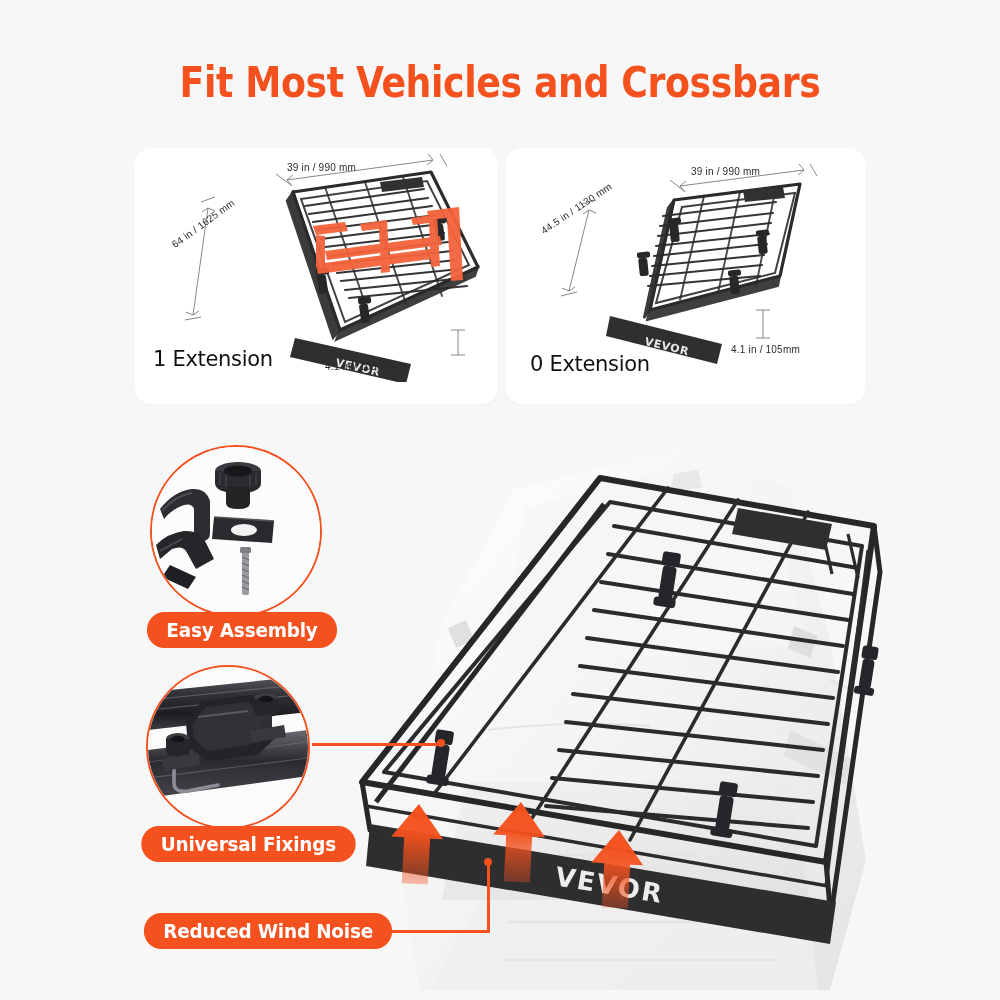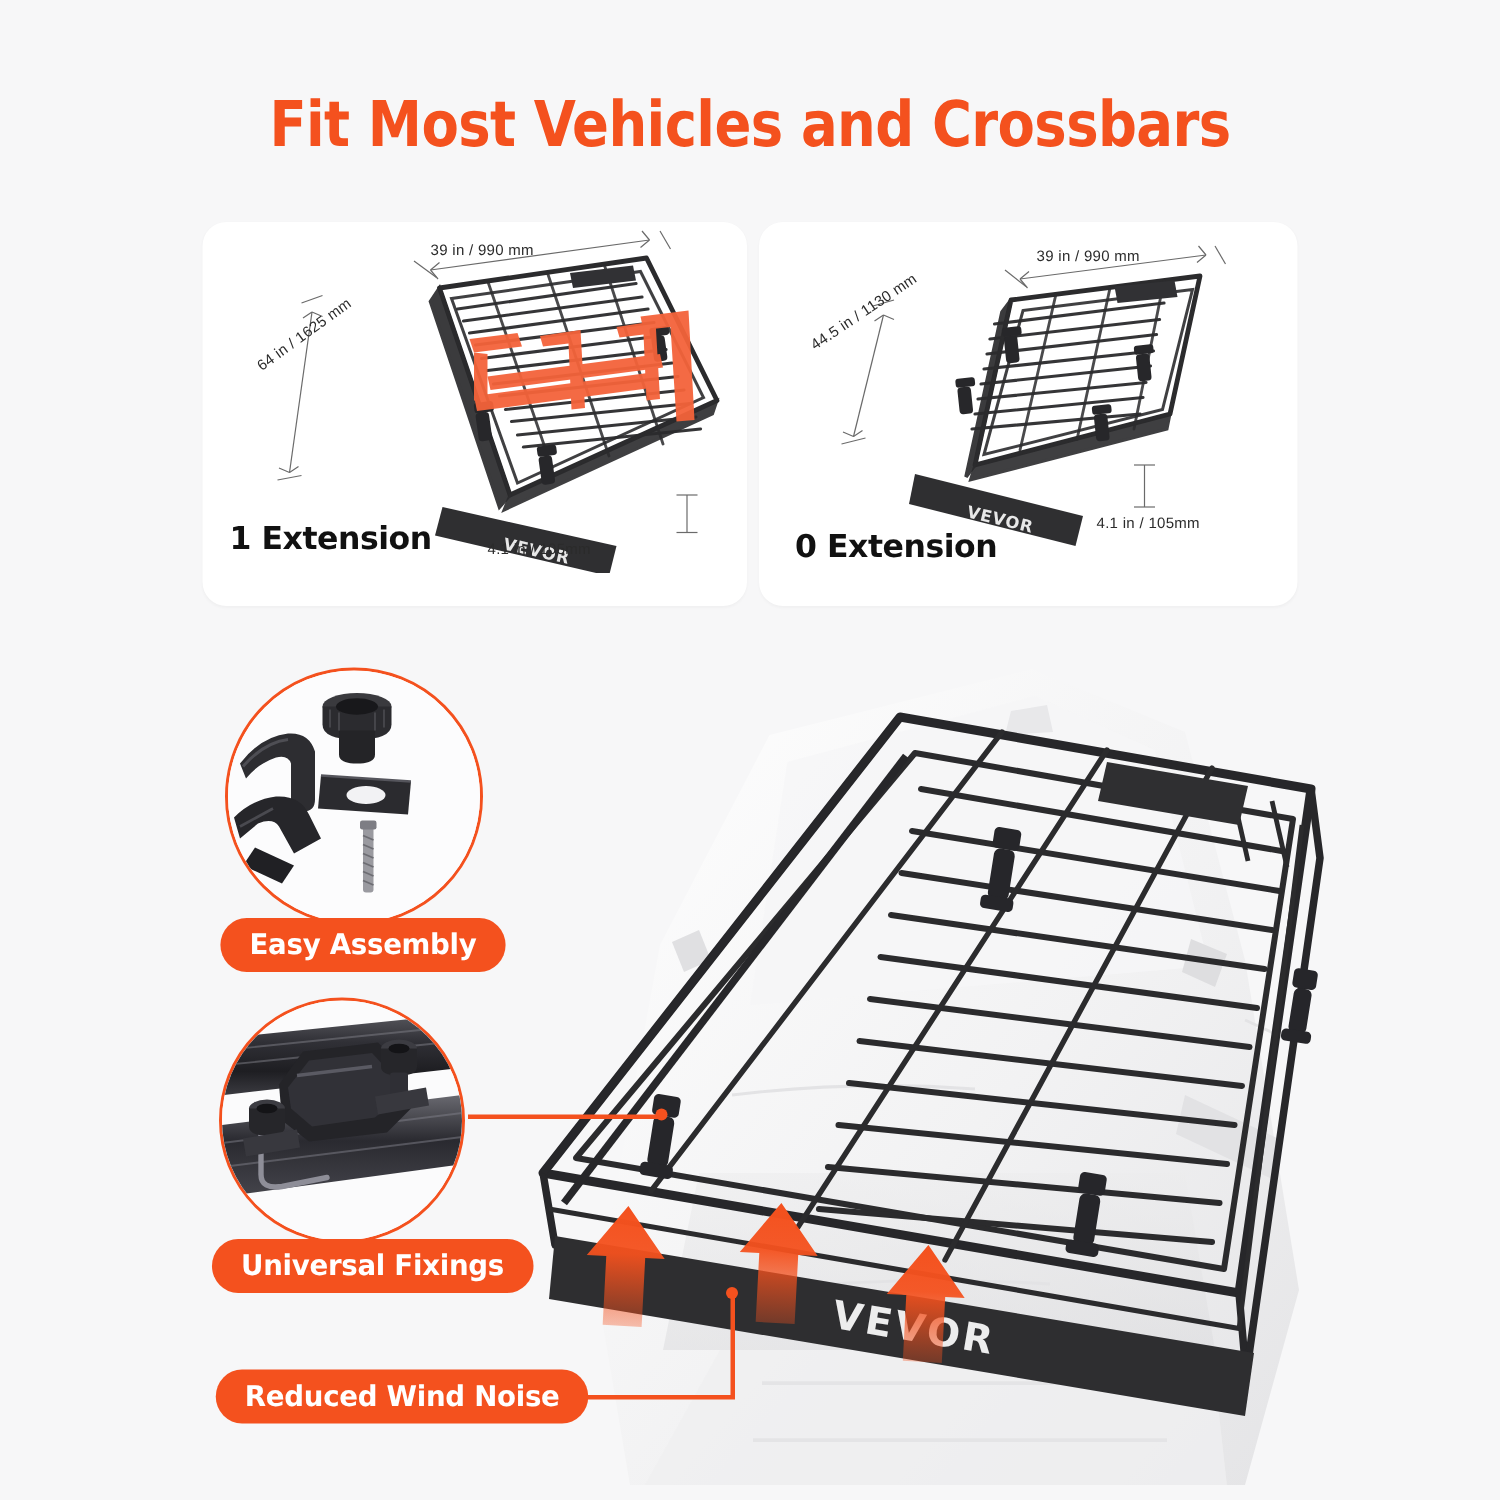--- a/index.html
+++ b/index.html
@@ -26,21 +26,21 @@
   
   .cards { position:absolute; top:148px; left:135px; width:730px; height:256px; display:flex; gap:8px; }
   .card {
     background:#ffffff; border-radius:16px; position:relative; overflow:hidden;
     box-shadow:0 1px 2px rgba(0,0,0,0.03);
   }
   .card.left  { width:363px; }
   .card.right { width:359px; }
 
   .ext-label {
-    position:absolute; font-size:21px; font-weight:700; color:#111;
+    position:absolute; font-size:21px; font-weight:400; color:#111;
     font-family:"DejaVu Sans", sans-serif; letter-spacing:-0.3px;
     white-space:nowrap;
   }
   .card.left  .ext-label { left:18px; bottom:33px; }
   .card.right .ext-label { left:24px; bottom:28px; }
 
   .dim-text {
     position:absolute; font-size:10px; color:#2b2b2b; white-space:nowrap;
     font-family:"Liberation Sans", sans-serif; letter-spacing:0.2px;
   }

